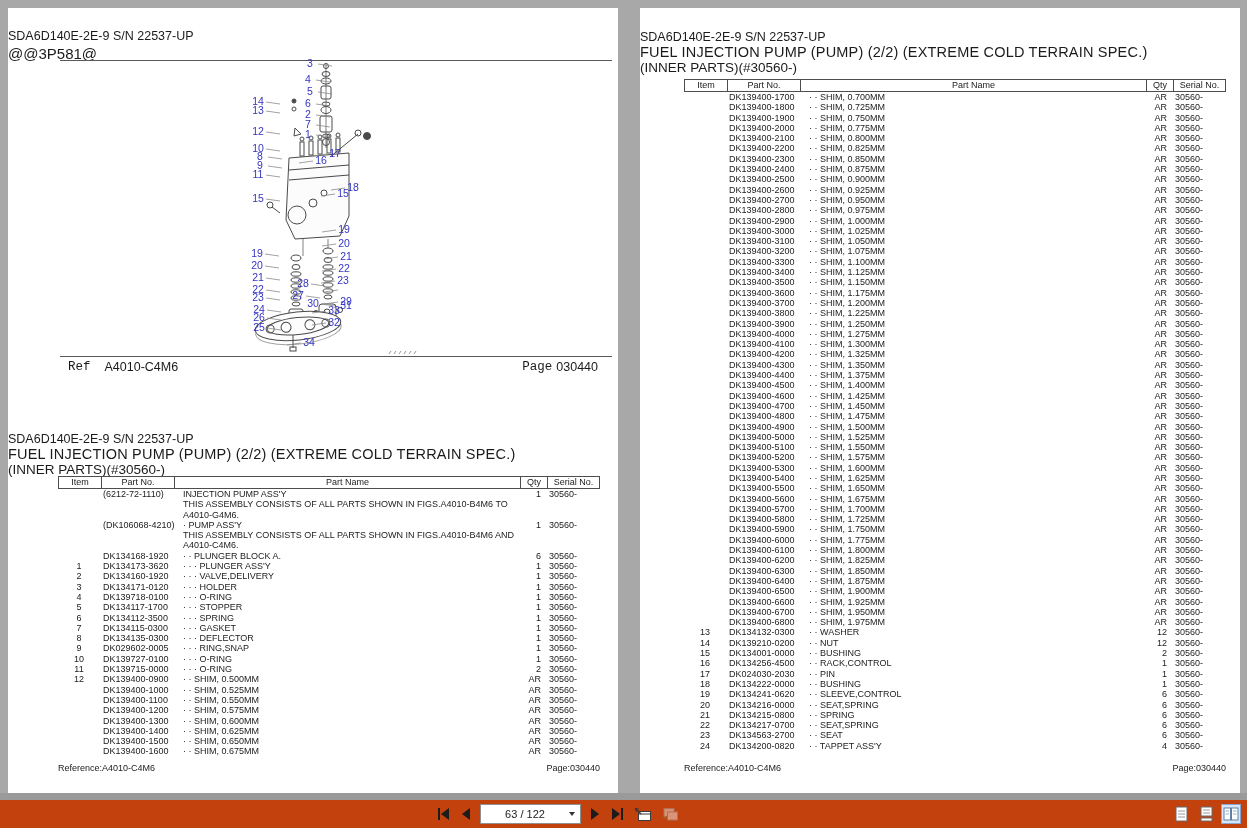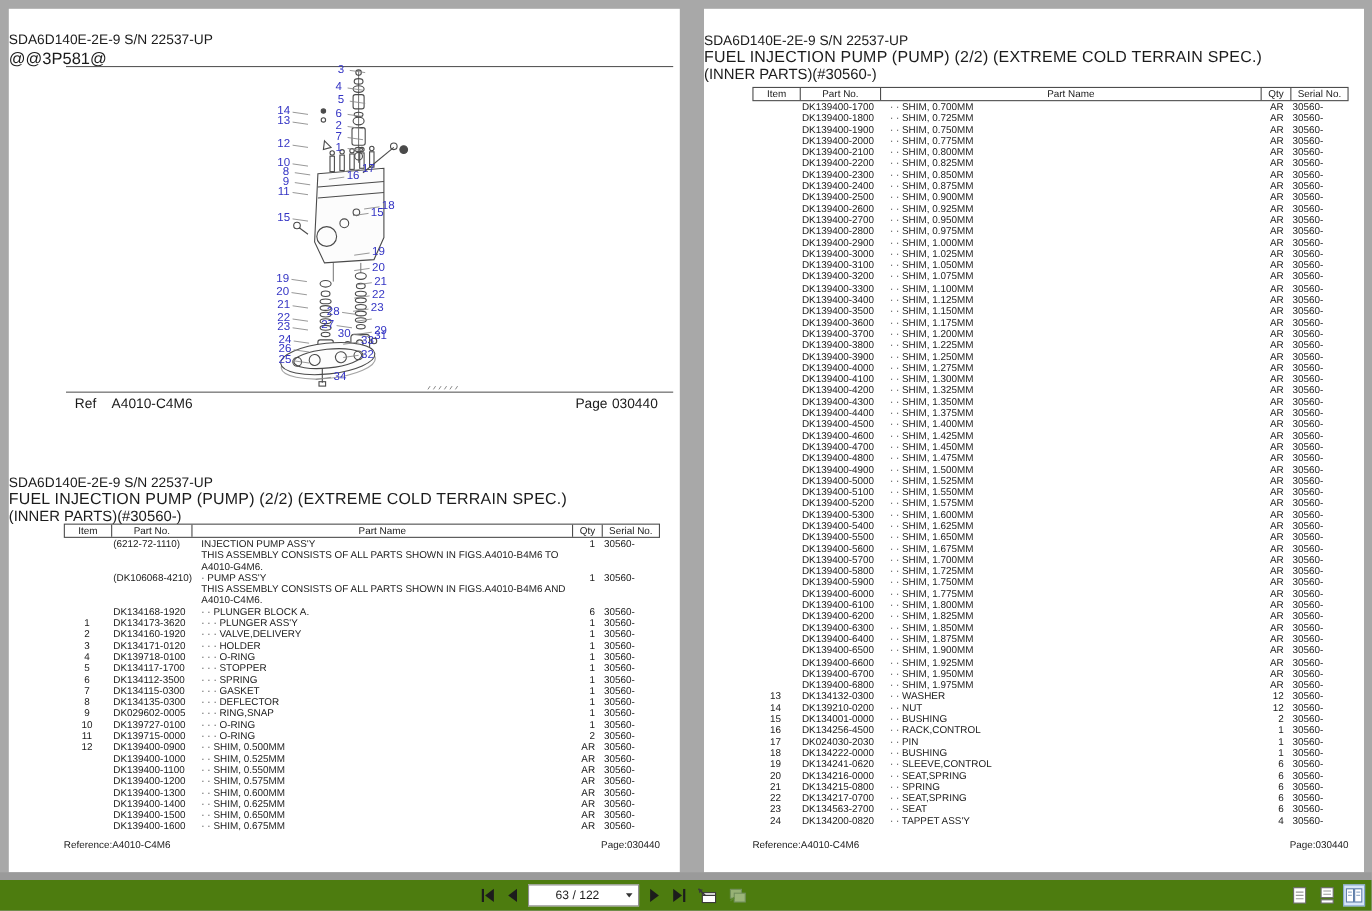--- a/index.html
+++ b/index.html
@@ -10,21 +10,21 @@
   .page-left{left:8px;width:610px;}
   .page-right{left:640px;width:600px;}
   
   .center-text{position:absolute;left:0;right:0;text-align:left;white-space:nowrap;}
   .t-model{font-size:12.5px;}
   .t-code{font-size:15px;}
   .t-title{font-size:14.5px;letter-spacing:.2px;}
   .t-sub{font-size:13.5px;}
   .rule{position:absolute;left:52px;width:552px;height:1px;background:#5a5a5a;}
   .refline{position:absolute;top:352px;left:60px;right:20px;display:flex;font-size:12.5px;}
-  .refline .lbl{margin-right:14px;}
+  .refline .lbl{margin-right:14px;font-family:Liberation Mono, monospace;}
   .refline .pgg{margin-left:auto;display:flex;}
   .refline .pgg .lbl{margin-right:4px;}
   
   .ptable{position:absolute;width:542px;}
   .ptable-head{display:grid;grid-template-columns:42px 73px 346px 27px 52px;
                border:1px solid #4d4d4d;height:11px;}
   .hcell{font-size:9px;line-height:11px;text-align:center;border-left:1px solid #4d4d4d;
          white-space:nowrap;overflow:hidden;}
   .hcell:first-child{border-left:none;}
   .prow{display:grid;grid-template-columns:42px 73px 346px 27px 52px;height:10.3px;}
@@ -36,21 +36,21 @@
   .pcell.c4{padding-left:3px;}
   .pfoot{position:absolute;top:755px;display:flex;font-size:9px;}
   .pfoot .fp{margin-left:auto;}
   
   #diagram-svg{position:absolute;left:0;top:0;pointer-events:none;}
   .callout{position:absolute;transform:translate(-50%,-50%);font-size:10.5px;
            color:#3434c4;white-space:nowrap;}
   .leader{stroke:#8a8a8a;stroke-width:0.8;}
   
   .viewport-edge{position:absolute;left:0;top:793px;width:1247px;height:7px;background:#9a9a9a;}
-  .statusbar{position:absolute;left:0;top:800px;width:1247px;height:28px;background:#4d7c0f;}
+  .statusbar{position:absolute;left:0;top:800px;width:1247px;height:28px;background:#c2410c;}
   .nav-group{position:absolute;left:436px;top:3px;height:22px;display:flex;align-items:center;gap:9px;}
   .tb-btn{background:none;border:none;padding:0;margin:0;display:flex;align-items:center;cursor:pointer;}
   .page-combo{width:99px;height:18px;background:#fff;border:1px solid #8f8f8f;display:flex;
               align-items:center;font-size:11px;position:relative;}
   .page-combo .pc-text{flex:1;text-align:center;}
   .combo-arrow{width:0;height:0;border-left:3.5px solid transparent;border-right:3.5px solid transparent;
                border-top:4px solid #333;margin-right:5px;}
   .disabled{opacity:.45;}
   .view-group{position:absolute;right:6px;top:4px;display:flex;gap:5px;}
   .view-btn{width:20px;height:20px;background:none;border:1px solid transparent;padding:0;

